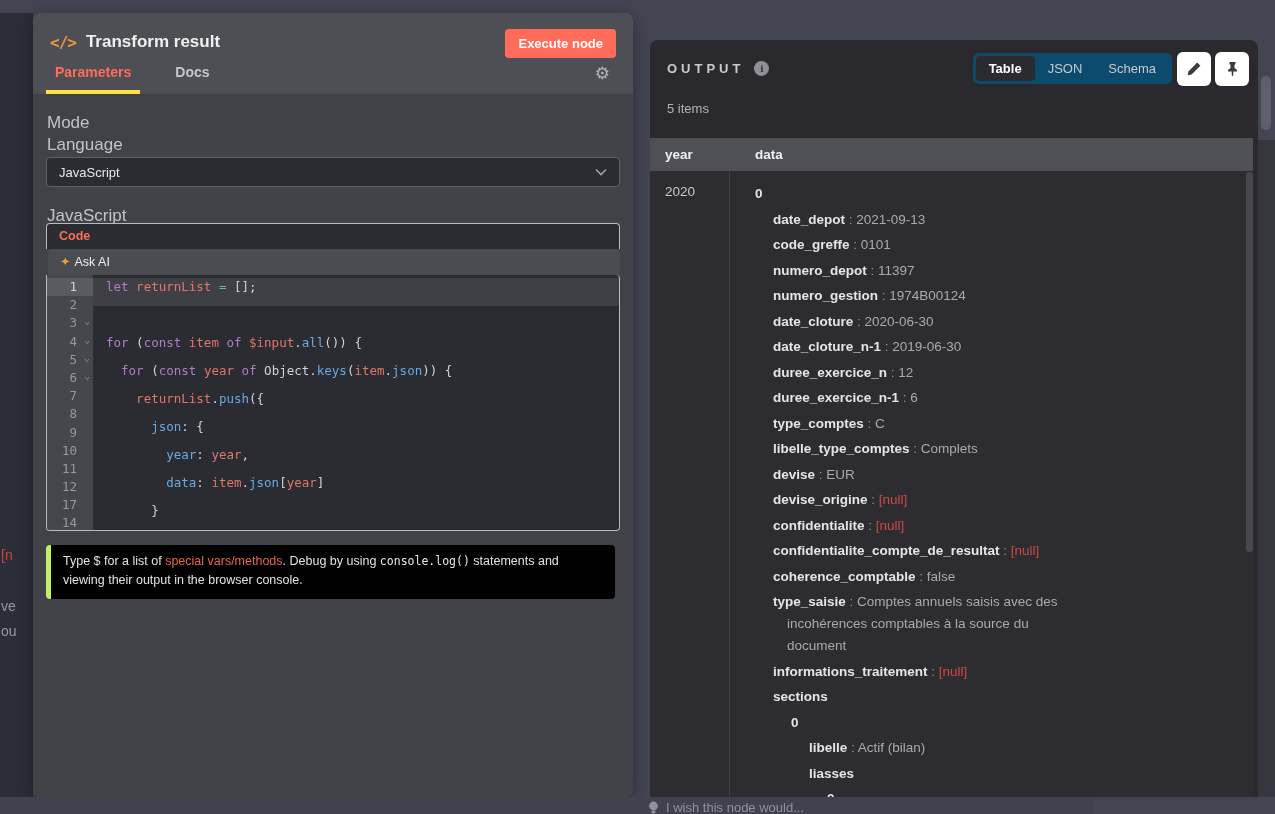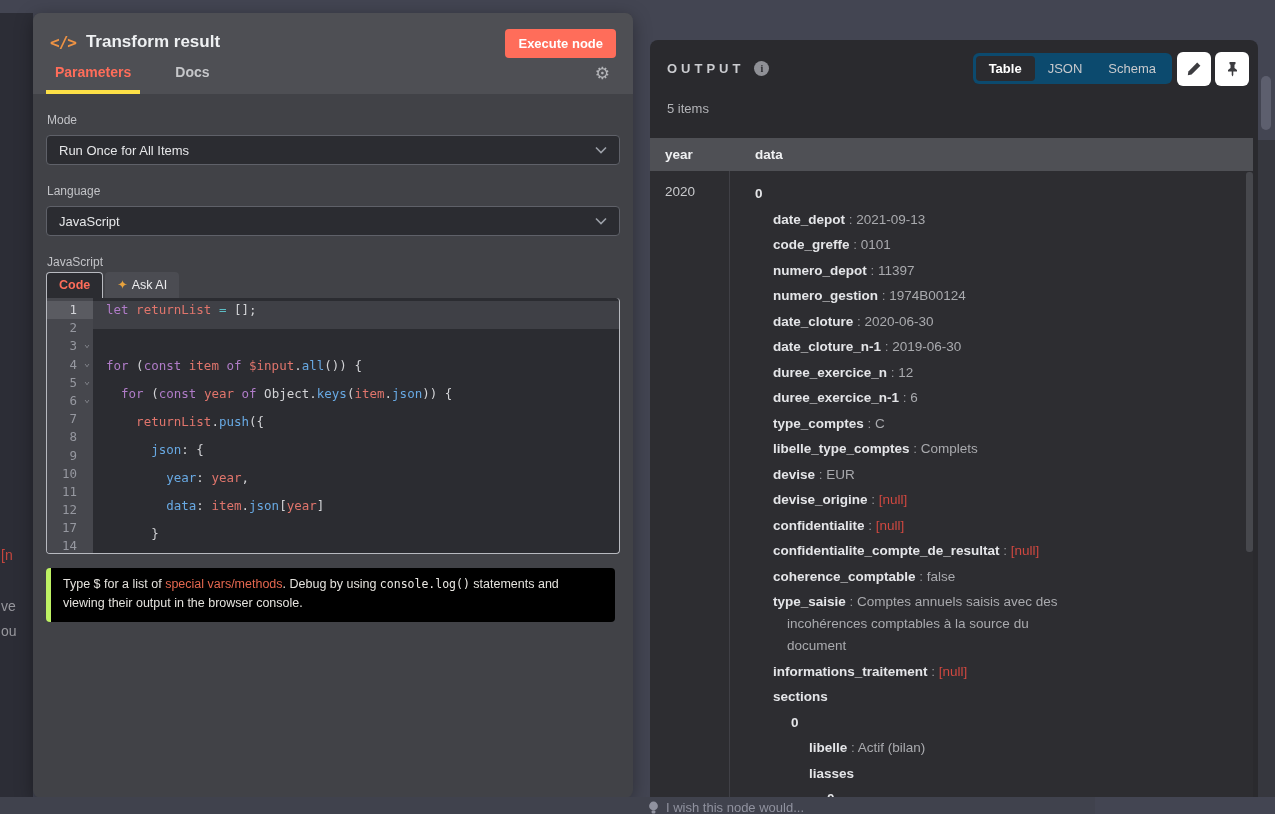--- a/index.html
+++ b/index.html
@@ -21,25 +21,25 @@
   .ndv-title-row { position:absolute; left:17px; top:19px; display:flex; align-items:center; gap:10px; }
   .code-icon { color:#ef9344; font:bold 16px "DejaVu Sans Mono", monospace; letter-spacing:-1px; }
   .ndv-title { font-size:17px; font-weight:bold; color:#eef0f2; }
   .execute-btn { position:absolute; right:17px; top:16px; background:#ff6d5a; color:#ffffff; font-family:"Liberation Sans",sans-serif; font-size:13px; font-weight:600; padding:7px 13px; border:none; border-radius:4px; cursor:pointer; }
   .ndv-tabs { position:absolute; bottom:0; left:13px; display:flex; gap:26px; }
   .ndv-tab { font-size:14px; font-weight:600; padding:0 9px 12px; color:#c6c7ca; cursor:pointer; }
   .ndv-tab.active { color:#ff6d5a; border-bottom:4px solid #fde047; padding-bottom:10px; }
   .gear { position:absolute; right:23px; bottom:12px; color:#b4b5b9; font-size:17px; line-height:17px; cursor:pointer; }
 
   .ndv-body { padding:19px 13px 0 13px; }
-  .field-label { font-size:12px; color:#c2c3c7; margin:0 0 7px 1px; height:15px; }
+  .field-label { font-size:17px; color:#c2c3c7; margin:0 0 7px 1px; height:15px; }
   .select { height:28px; background:#2b2c31; border:1px solid #5f6169; border-radius:4px; display:flex; align-items:center; justify-content:space-between; padding:0 12px; font-size:13px; color:#e6e7e9; margin-bottom:19px; cursor:pointer; }
   .chev { width:12px; height:8px; }
 
-  .editor-tabs { display:flex; margin-top:-3px; }
+  .editor-tabs { display:flex; margin-top:-3px;flex-direction:column; }
   .etab { font-size:12.5px; padding:5px 12px 6px; border-radius:4px 4px 0 0; cursor:pointer; }
   .etab.code { background:#2b2c31; color:#ff6d5a; font-weight:bold; border:1px solid #b8bac0; border-bottom:none; }
   .etab.ai { background:#4b4c52; color:#ececee; margin-left:2px; }
   .sparkle { color:#e8a33d; margin-right:4px; }
 
   .editor { display:flex; background:#2b2c31; height:255px; border:1px solid #b8bac0; border-top:none; border-radius:0 4px 4px 4px; font-family:"DejaVu Sans Mono", monospace; font-size:12.5px; overflow:hidden; }
   .gutter { width:46px; background:#46474d; color:#9698a0; padding-top:3px; }
   .gutter-line { position:relative; height:18.2px; line-height:18.2px; text-align:right; padding-right:16px; }
   .gutter-line.active { background:#5a5b61; color:#d3d4d8; }
   .gutter-line .fold { position:absolute; right:3px; top:-2px; font-size:10px; color:#8d8f97; }
@@ -105,26 +105,20 @@
     <button class="execute-btn">Execute node</button>
     <div class="ndv-tabs">
       <div class="ndv-tab active">Parameters</div>
       <div class="ndv-tab">Docs</div>
     </div>
     <div class="gear">⚙</div>
   </div>
 
   <div class="ndv-body">
     <div class="field-label">Mode</div>
-    <div class="select">
-      <span>Run Once for All Items</span>
-      <svg class="chev" viewBox="0 0 12 8">
-          <path d="M1 1.5 L6 6.5 L11 1.5" fill="none" stroke="#9ca0a8" stroke-width="1.6"></path>
-        </svg>
-    </div>
 
     <div class="field-label">Language</div>
     <div class="select">
       <span>JavaScript</span>
       <svg class="chev" viewBox="0 0 12 8">
           <path d="M1 1.5 L6 6.5 L11 1.5" fill="none" stroke="#9ca0a8" stroke-width="1.6"></path>
         </svg>
     </div>
 
     <div class="field-label" style="margin-bottom:5px;">JavaScript</div>

